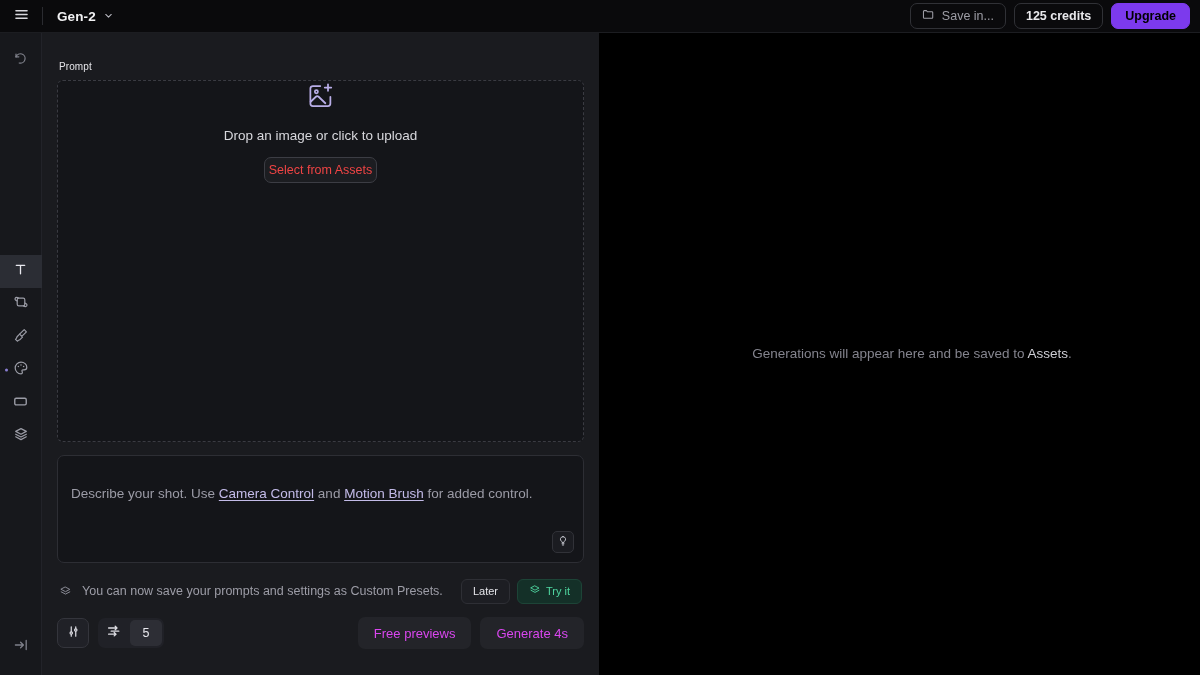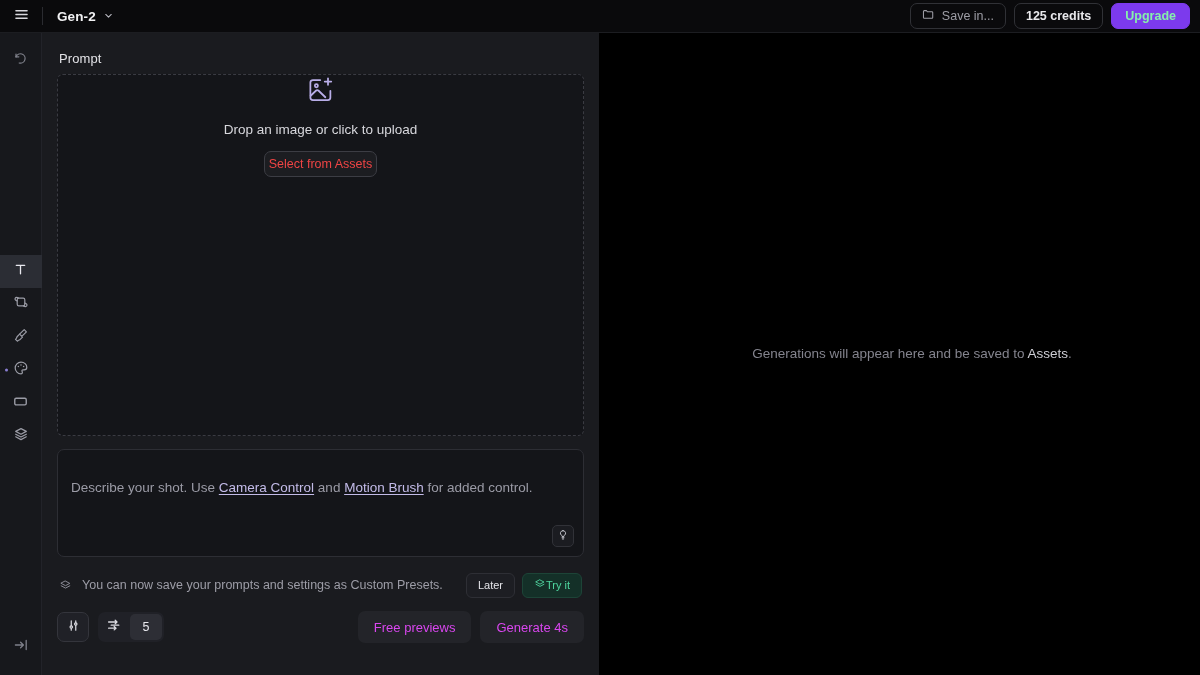--- a/index.html
+++ b/index.html
@@ -35,21 +35,21 @@
   .tb-btn {
     display: flex; align-items: center; gap: 7px;
     height: 26px; padding: 0 11px;
     border: 1px solid #303136; border-radius: 7px;
     background: transparent; color: #9d9da5;
     font-size: 12.5px; font-family: "Liberation Sans", sans-serif;
     cursor: pointer; white-space: nowrap;
   }
   .tb-btn.credits { color: #e9e9ec; font-weight: 700; }
   .tb-btn.upgrade {
-    background: #7c3aed; border-color: #7c3aed; color: #86efac;
+    background: #7c3aed; border-color: #7c3aed; color: #000000;
     font-weight: 700; padding: 0 13px;
   }
 
   
   .body { flex: 1; display: flex; min-height: 0; }
 
   
   .rail {
     width: 42px; min-width: 42px; background: #17181c;
     display: flex; flex-direction: column; align-items: center;
@@ -71,22 +71,22 @@
 
   
   .leftpanel {
     width: 558px; min-width: 558px;
     background: #1a1b1f;
     display: flex; flex-direction: column;
     border-right: 1px solid #000;
     padding: 0 15px;
   }
   .prompt-label {
-    color: #e2e2e6; font-size: 13px;
-    padding: 18px 0 8px 2px; letter-spacing: .1px;
+    color: #e2e2e6; font-size: 10px;
+    padding: 28px 0 8px 2px; letter-spacing: .1px;
   }
   .dropzone {
     border: 1px dashed #3a3b42; border-radius: 6px;
     background: #141519;
     height: 362px;
     display: flex; flex-direction: column;
     align-items: center; justify-content: flex-start;
     cursor: pointer;
   }
   .dz-icon { color: #b9aee8; margin-bottom: 13px; }
@@ -124,21 +124,21 @@
   .notice .ntxt { color: #9d9da7; font-size: 12.5px; }
   .notice .nico { color: #8b8c96; display: flex; }
   .notice-actions { margin-left: auto; display: flex; gap: 7px; }
   .n-btn {
     height: 25px; padding: 0 11px; border-radius: 6px;
     border: 1px solid #2e2f35; background: #1d1e23; color: #e4e4e9;
     font-size: 11px; font-family: "Liberation Sans", sans-serif; cursor: pointer;
   }
   .n-btn.try {
     background: #143028; border-color: #1d4437; color: #4fd6a0;
-    display: flex; align-items: center; 
+    display: flex; align-items: center; gap: 5px;
   }
 
   
   .bottombar {
     display: flex; align-items: center; gap: 9px;
     padding: 8px 0 16px 0;
   }
   .bb-btn {
     width: 32px; height: 30px; border-radius: 7px;
     border: 1px solid #34353c; background: #202127; color: #dcdce2;

